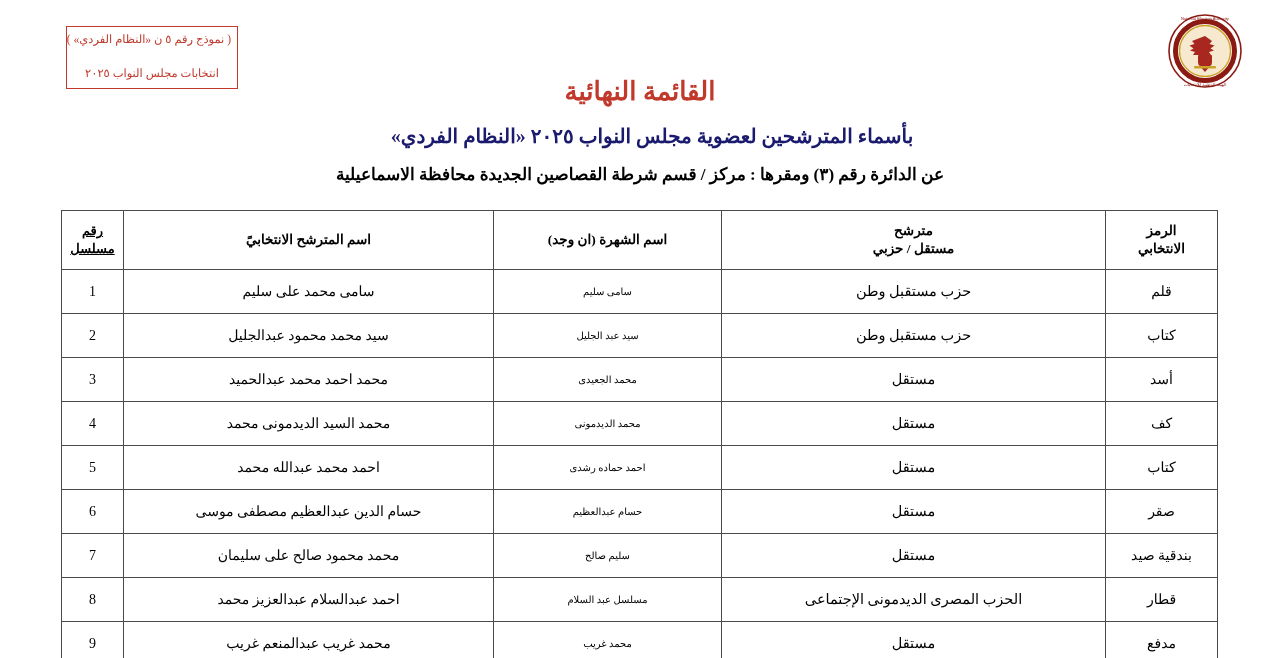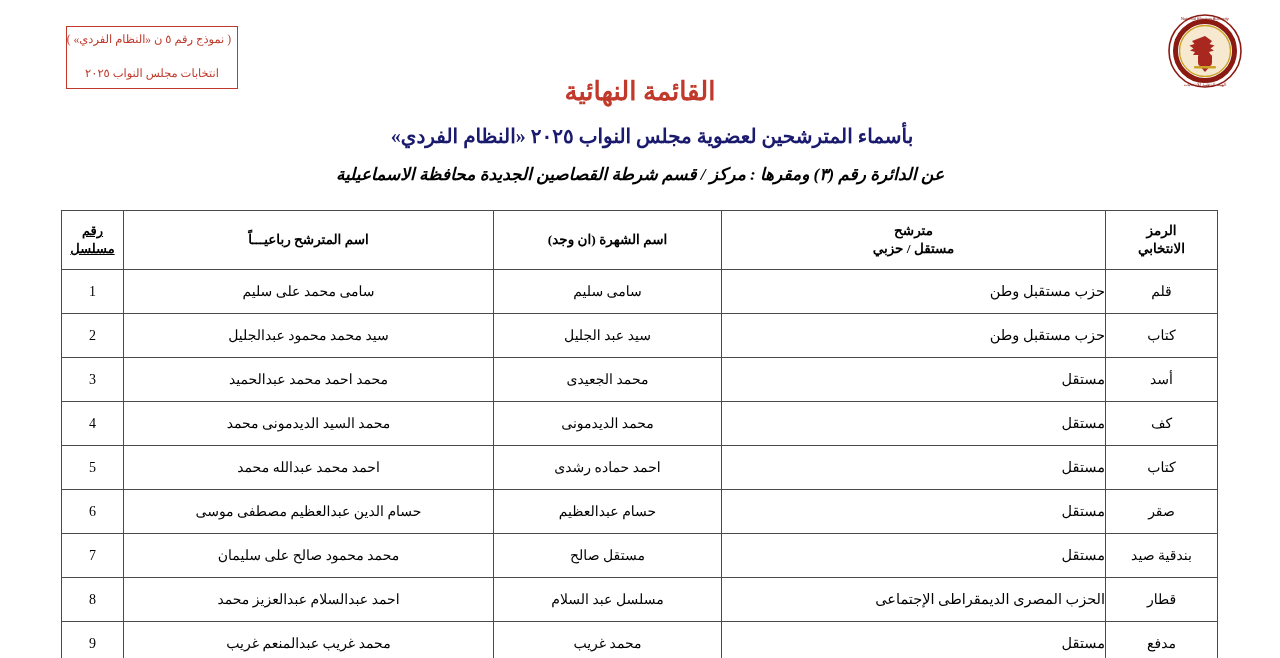--- a/index.html
+++ b/index.html
@@ -76,58 +76,57 @@
   }
   .title-line3 {
     position: absolute;
     top: 164px;
     left: 0;
     right: 0;
     text-align: center;
     font-size: 17px;
     font-weight: bold;
     color: #000000;
-    font-style: italic;
   }
 
   
   .tbl-wrap {
     position: absolute;
     top: 210px;
     right: 62px;
     left: 62px;
   }
   table {
     width: 100%;
     border-collapse: collapse;
     table-layout: fixed;
   }
   th, td {
     border: 1px solid #4a4a4a;
     text-align: center;
     vertical-align: middle;
-    font-size: 14px;
+    font-size: 10px;
     padding: 0;
     height: 43px;
   }
   thead th {
     height: 58px;
     font-size: 13.5px;
     font-weight: bold;
     line-height: 1.35;
   }
   thead th.h-serial { font-size: 13px; text-decoration: underline; }
   col.c-serial   { width: 62px; }
   col.c-name     { width: 370px; }
   col.c-fame     { width: 228px; }
   col.c-party    { width: 384px; }
   col.c-symbol   { width: 112px; }
   td.c-serial-cell { font-size: 14px; }
   td.name-cell { font-size: 14px; }
-  td.party-cell { font-size: 14.5px; text-align: right; }
+  td.party-cell { font-size: 14.5px; }
   td.symbol-cell { font-size: 14px; }
 </style>
 </head>
 <body>
 
 <div class="form-box">
   <div class="line1">( نموذج رقم ٥ ن «النظام الفردي» )</div>
   <div class="line2">انتخابات مجلس النواب ٢٠٢٥</div>
 </div>
 
@@ -171,21 +170,21 @@
       <tr>
         <th>
           <div>الرمز</div>
           <div>الانتخابي</div>
         </th>
         <th>
           <div>مترشح</div>
           <div>مستقل / حزبي</div>
         </th>
         <th>اسم الشهرة (ان وجد)</th>
-        <th>اسم المترشح رباعيـــاً</th>
+        <th>اسم المترشح الانتخابيً</th>
         <th class="h-serial">
           <div>رقم</div>
           <div>مسلسل</div>
         </th>
       </tr>
     </thead>
     <tbody>
       <tr>
         <td class="symbol-cell">قلم</td>
         <td class="party-cell">حزب مستقبل وطن</td>
@@ -224,27 +223,27 @@
       <tr>
         <td class="symbol-cell">صقر</td>
         <td class="party-cell">مستقل</td>
         <td>حسام عبدالعظيم</td>
         <td class="name-cell">حسام الدين عبدالعظيم مصطفى موسى</td>
         <td class="c-serial-cell">6</td>
       </tr>
       <tr>
         <td class="symbol-cell">بندقية صيد</td>
         <td class="party-cell">مستقل</td>
-        <td>مستقل صالح</td>
+        <td>سليم صالح</td>
         <td class="name-cell">محمد محمود صالح على سليمان</td>
         <td class="c-serial-cell">7</td>
       </tr>
       <tr>
         <td class="symbol-cell">قطار</td>
-        <td class="party-cell">الحزب المصرى الديمقراطى الإجتماعى</td>
+        <td class="party-cell">الحزب المصرى الديدمونى الإجتماعى</td>
         <td>مسلسل عبد السلام</td>
         <td class="name-cell">احمد عبدالسلام عبدالعزيز محمد</td>
         <td class="c-serial-cell">8</td>
       </tr>
       <tr>
         <td class="symbol-cell">مدفع</td>
         <td class="party-cell">مستقل</td>
         <td>محمد غريب</td>
         <td class="name-cell">محمد غريب عبدالمنعم غريب</td>
         <td class="c-serial-cell">9</td>

